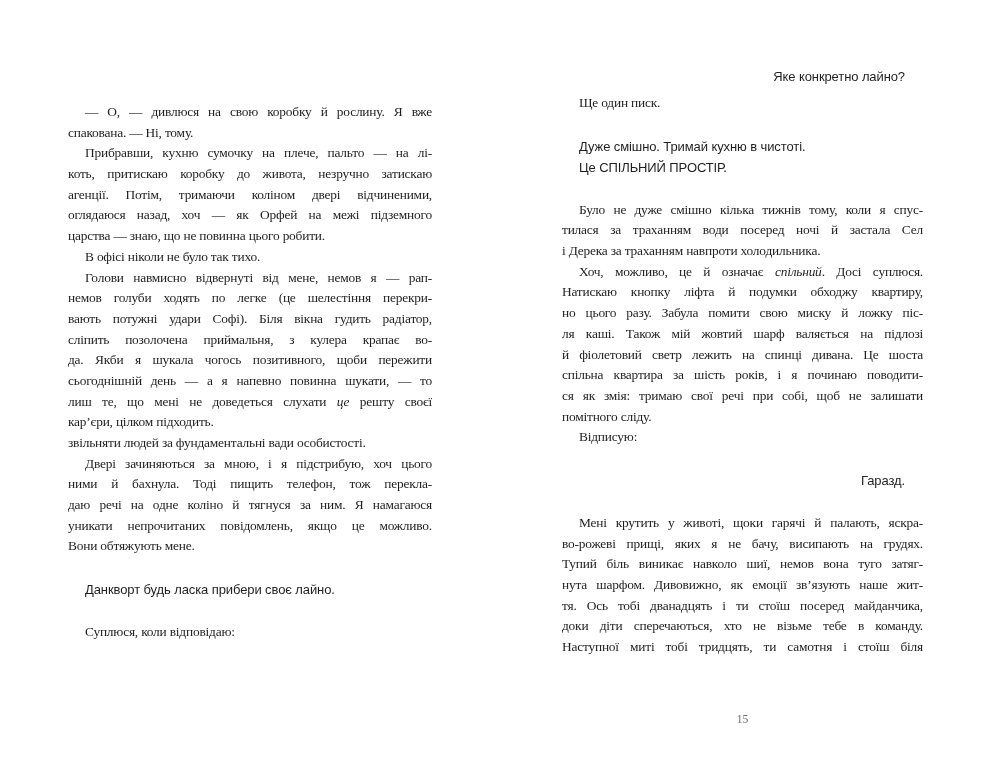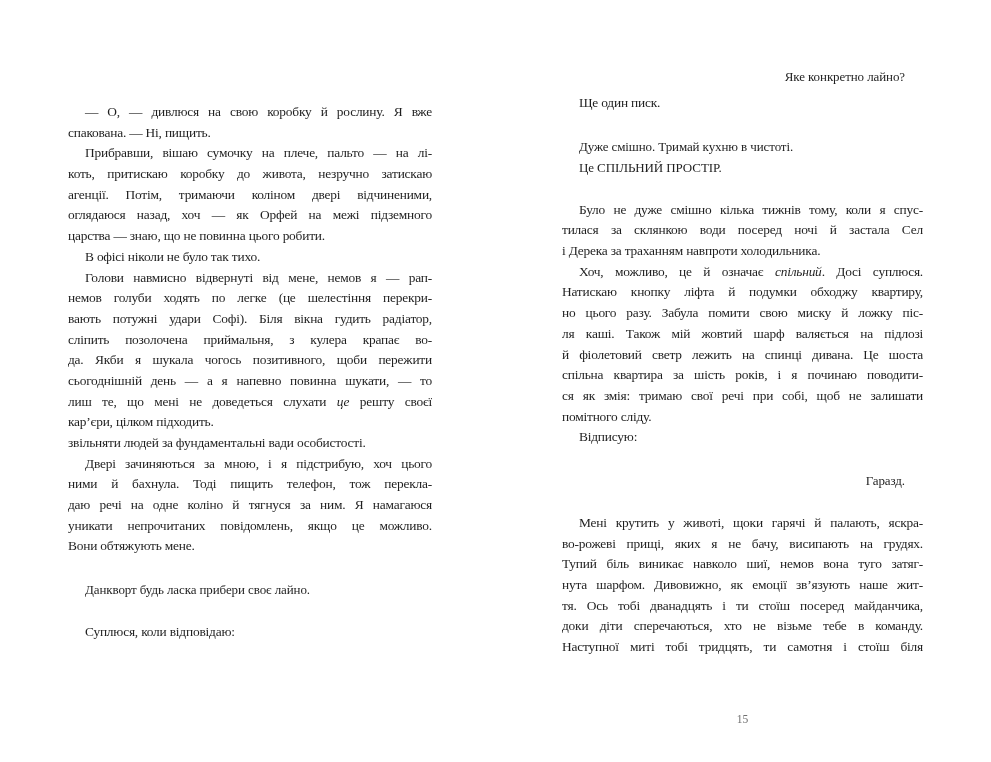--- a/index.html
+++ b/index.html
@@ -11,21 +11,21 @@
   }
   .spread { position:relative; width:991px; height:762px; background:#ffffff; }
   .page { position:absolute; top:0; height:762px; }
   .page.left  { left:0;   width:495px;margin-top:36px; }
   .page.right { left:495px; width:496px; }
   .text-col { position:absolute; top:66px; }
   .page.left  .text-col { left:68px; width:364px; }
   .page.right .text-col { left:67px; width:361px; }
 
   .block { margin:0; }
-  .block.message { margin:22px 0; font-family:Liberation Serif, serif; }
+  .block.message { margin:22px 0; font-family:Liberation Sans, sans-serif; }
   .block.message:first-child { margin-top:0; margin-bottom:6px; }
 
   .line {
     font-size:13.4px; line-height:20.7px; height:20.7px;
     letter-spacing:-0.2px;
     text-align:justify; text-align-last:justify;
     overflow:hidden; white-space:normal;
   }
   .line.first { padding-left:17px; }
   .line.last  { text-align-last:left; }
@@ -50,24 +50,24 @@
   .page.right .folio { left:67px; width:361px; }
 </style>
 </head>
 <body style="background: rgb(255, 255, 255); color: rgb(31, 31, 31);">
 
 <div class="spread">
   <section class="page left">
     <div class="text-col">
         <div class="block body">
           <div class="line first">— О, — дивлюся на свою коробку й рослину. Я вже</div>
-          <div class="line last">спакована. — Ні, пищить.</div>
+          <div class="line last">спакована. — Ні, тому.</div>
         </div>
         <div class="block body">
-          <div class="line first">Прибравши, вішаю сумочку на плече, пальто — на лі-</div>
+          <div class="line first">Прибравши, кухню сумочку на плече, пальто — на лі-</div>
           <div class="line">коть, притискаю коробку до живота, незручно затискаю</div>
           <div class="line">агенції. Потім, тримаючи коліном двері відчиненими,</div>
           <div class="line">оглядаюся назад, хоч — як Орфей на межі підземного</div>
           <div class="line last">царства — знаю, що не повинна цього робити.</div>
         </div>
         <div class="block body">
           <div class="line first last">В офісі ніколи не було так тихо.</div>
         </div>
         <div class="block body">
           <div class="line first">Голови навмисно відвернуті від мене, немов я — рап-</div>
@@ -104,21 +104,21 @@
         </div>
         <div class="block body">
           <div class="line first last">Ще один писк.</div>
         </div>
         <div class="block message left">
           <div class="line">Дуже смішно. Тримай кухню в чистоті.</div>
           <div class="line">Це СПІЛЬНИЙ ПРОСТІР.</div>
         </div>
         <div class="block body">
           <div class="line first">Було не дуже смішно кілька тижнів тому, коли я спус-</div>
-          <div class="line">тилася за склянкою води посеред ночі й застала Сел</div>
+          <div class="line">тилася за траханням води посеред ночі й застала Сел</div>
           <div class="line last">і Дерека за траханням навпроти холодильника.</div>
         </div>
         <div class="block body">
           <div class="line first">Хоч, можливо, це й означає <i>спільний</i>. Досі суплюся.</div>
           <div class="line">Натискаю кнопку ліфта й подумки обходжу квартиру,</div>
           <div class="line">но цього разу. Забула помити свою миску й ложку піс-</div>
           <div class="line">ля каші. Також мій жовтий шарф валяється на підлозі</div>
           <div class="line">й фіолетовий светр лежить на спинці дивана. Це шоста</div>
           <div class="line">спільна квартира за шість років, і я починаю поводити-</div>
           <div class="line">ся як змія: тримаю свої речі при собі, щоб не залишати</div>

